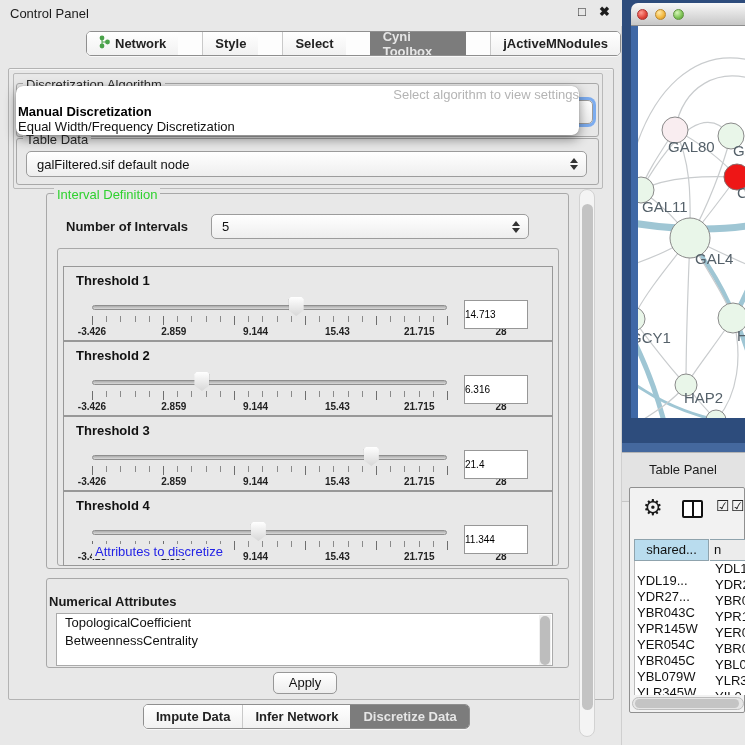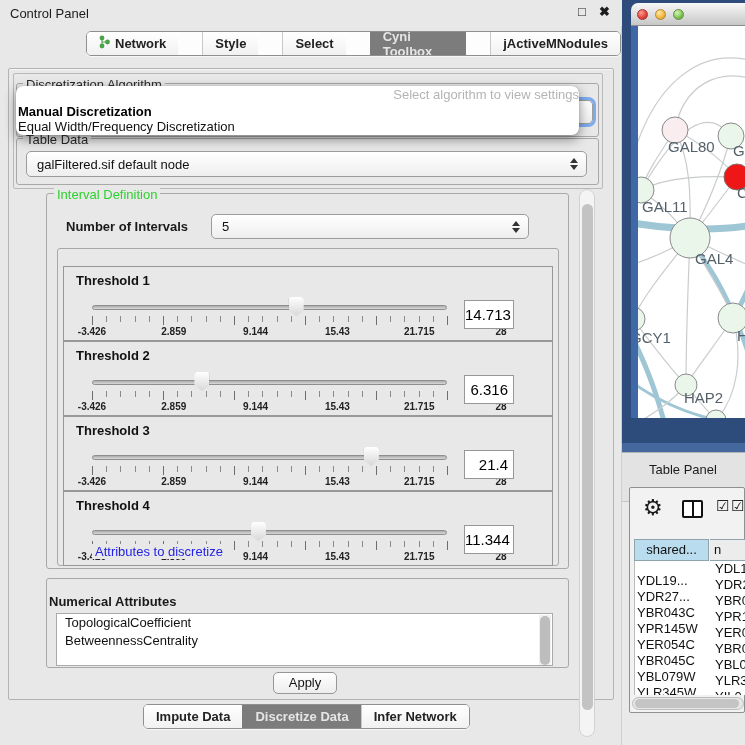--- a/index.html
+++ b/index.html
@@ -49,21 +49,21 @@
 
   
   .thr { left:54px; width:490px; height:75px; border:1px solid #989898; background:#e8e8e8; }
   .thr-label { position:absolute; left:12px; top:6px; font-size:13px; font-weight:bold; color:#111; }
   .track { position:absolute; left:28px; top:38px; width:355px; height:5px; border:1px solid #8e8e8e; border-radius:3px; background:linear-gradient(#ababab,#d9d9d9); }
   .thumb { position:absolute; top:-9px; width:15px; height:19px; background:linear-gradient(#ffffff,#d7d7d7); clip-path:polygon(50% 100%,0% 70%,0% 12%,14% 0%,86% 0%,100% 12%,100% 70%); filter:drop-shadow(0 0 1px #777); }
   .ticks-minor { position:absolute; left:28px; top:49px; width:356px; height:6px; background:repeating-linear-gradient(to right,#8a8a8a 0 1px,transparent 1px 14.2px); }
   .ticks-major { position:absolute; left:28px; top:49px; width:356px; height:9px; background:repeating-linear-gradient(to right,#6e6e6e 0 1px,transparent 1px 71px); }
   .tick-labels { position:absolute; left:28px; top:59px; width:409px; height:12px; }
   .tick-labels span { position:absolute; transform:translateX(-50%); font-size:10px; font-weight:bold; color:#222; white-space:nowrap; }
-  .thr-value { position:absolute; left:400px; top:33px; width:50px; height:29px; background:#ffffff; border:1px solid #979797; font-size:15px; line-height:27px; text-align:right; padding-right:5px; color:#000; }
+  .thr-value { position:absolute; left:400px; top:33px; width:64px; height:29px; background:#ffffff; border:1px solid #979797; font-size:10px; line-height:27px; padding-right:5px; color:#000; }
 
   
   .attr-list { left:47px; top:544px; width:497px; height:53px; background:#ffffff; border:1px solid #aaa; overflow:hidden; }
   .attr-list .item { font-size:13px; line-height:18px; padding-left:8px; color:#111; }
   .list-scroll { position:absolute; right:1px; top:1px; width:12px; height:51px; background:#f0f0f0; }
   .list-scroll .lthumb { position:absolute; left:1px; top:1px; width:10px; height:49px; background:#bdbdbd; border-radius:5px; }
 
   .vscroll { left:570px; top:120px; width:16px; height:548px; background:#f4f4f4; border:1px solid #d2d2d2; border-radius:8px; }
   .vscroll .vthumb { position:absolute; left:2px; top:14px; width:11px; height:506px; background:#c3c3c3; border-radius:6px; }
 
@@ -264,25 +264,25 @@
         <div class="vthumb"></div>
       </div>
 
     <div class="abs apply-btn">Apply</div>
   </div>
 
   <div class="abs seg bottom-tabs">
     <div class="tab">
         <span>Impute Data</span>
       </div>
+    <div class="tab">
+        <span>Infer Network</span>
+      </div>
     <div class="tab sel">
         <span>Discretize Data</span>
-      </div>
-    <div class="tab">
-        <span>Infer Network</span>
       </div>
   </div>
 </div>
 
 <div class="abs right-region">
   <div class="abs desktop"></div>
   <div class="abs desktop-light"></div>
 
   <div class="abs win-titlebar">
     <span class="light red"></span>

